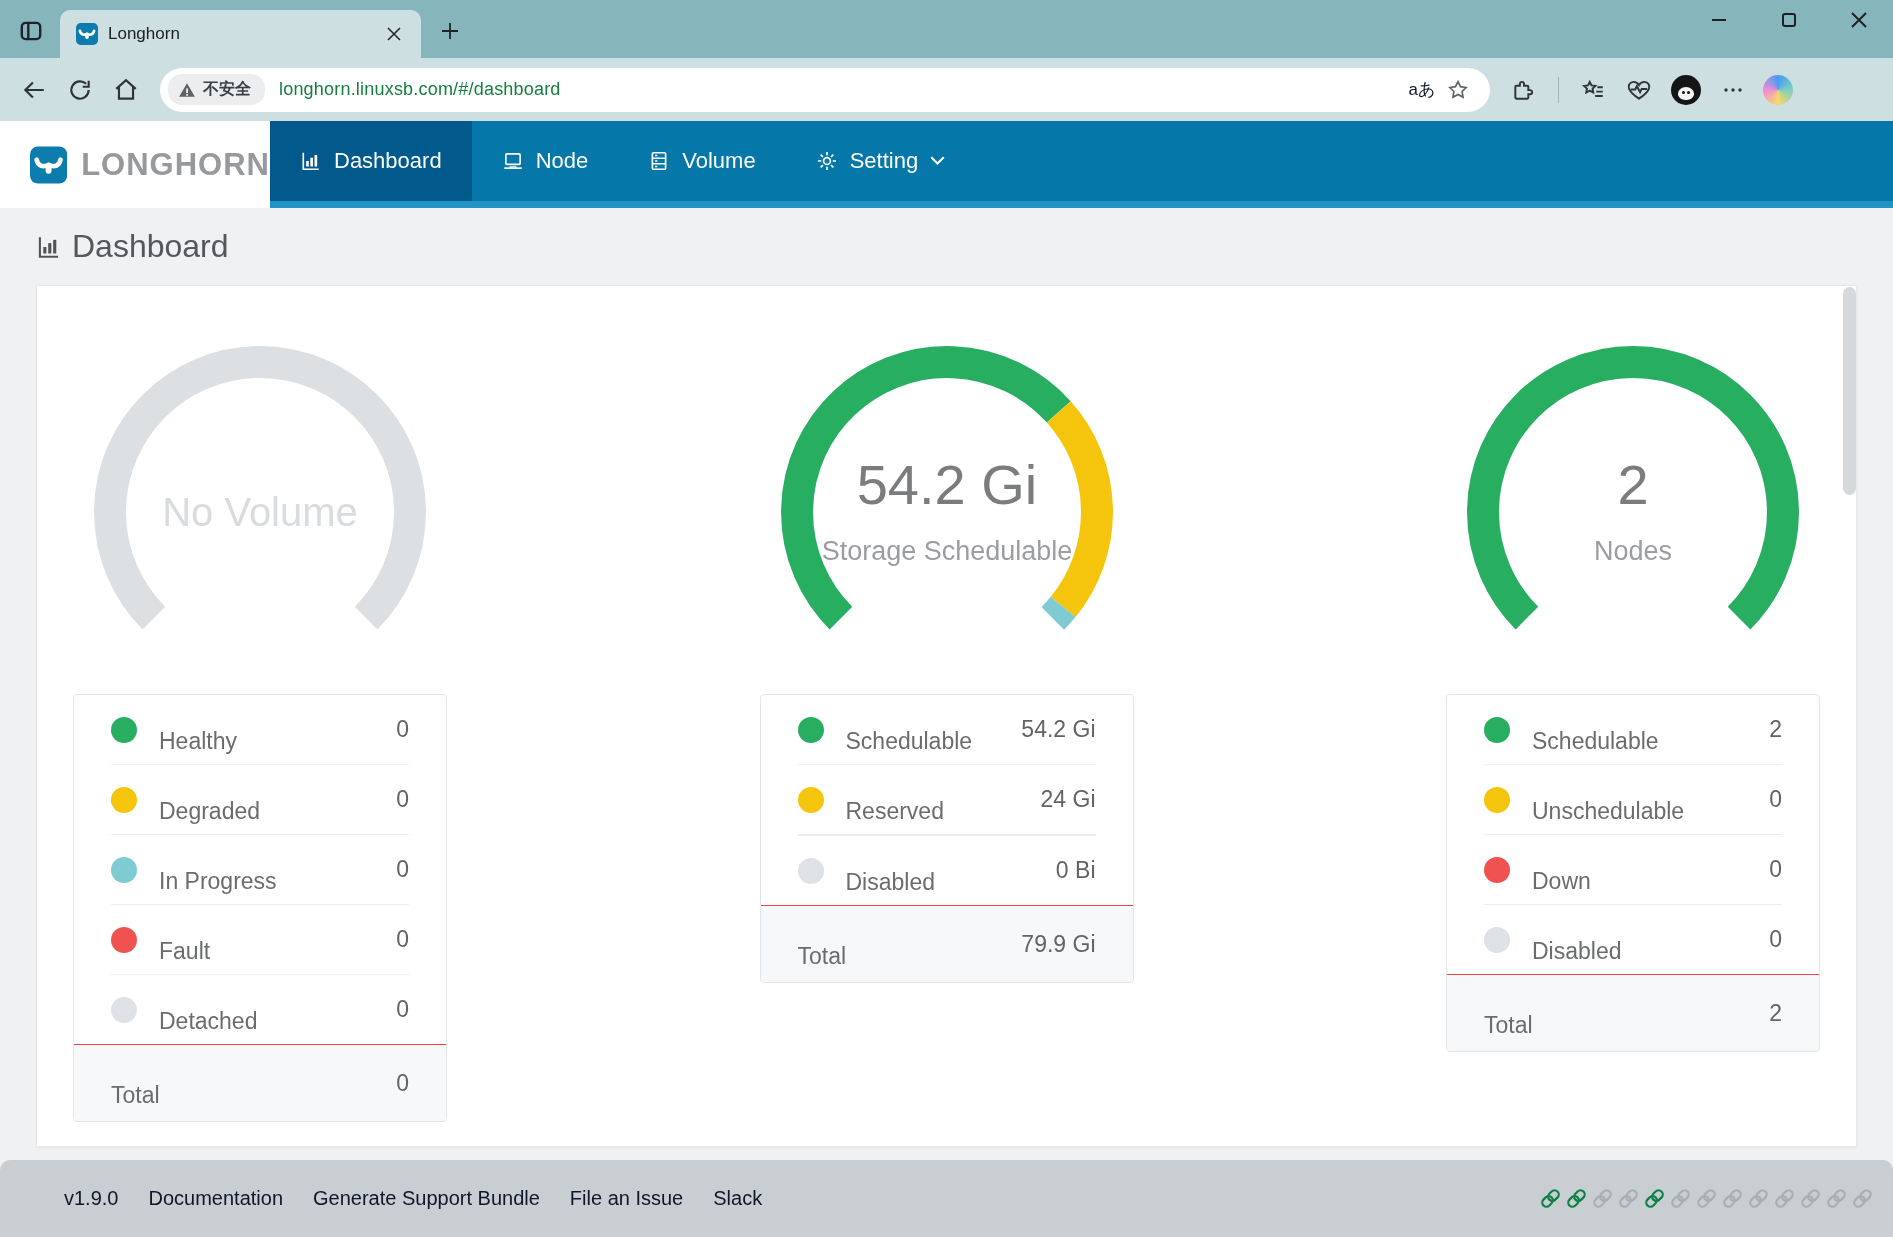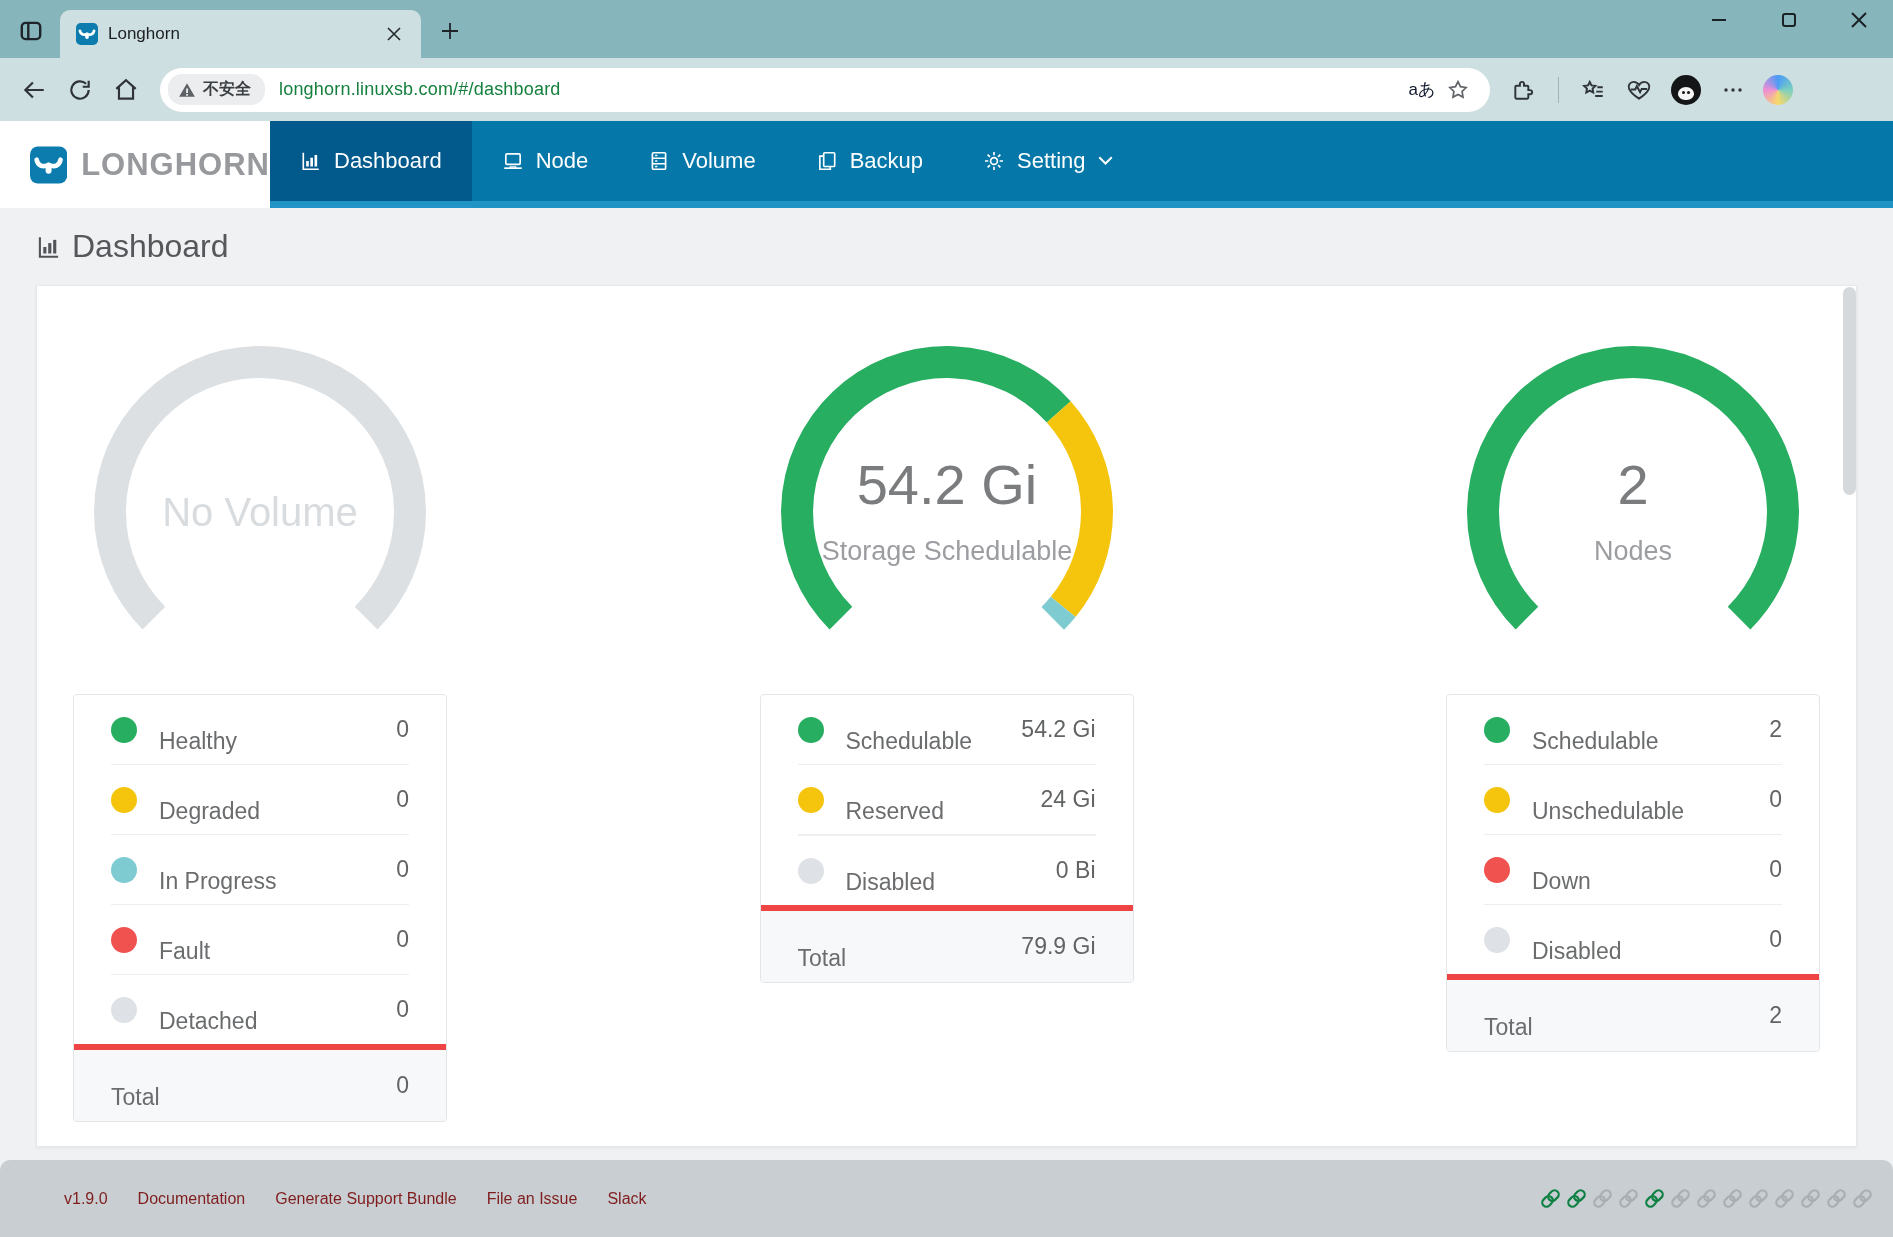--- a/index.html
+++ b/index.html
@@ -46,27 +46,27 @@
   .contentcard { margin:0 36px; height:862px; background:#fff; border:1px solid #E6E8EA; box-shadow:0 1px 3px rgba(0,0,0,.06); position:relative; display:flex; justify-content:space-between; padding:56px 36px 0; }
   .scroll-thumb { position:absolute; top:2px; right:1px; width:13px; height:208px; background:#D6D9DB; border-radius:7px; }
   .gcol { width:374px; display:flex; flex-direction:column; align-items:center; }
   .gauge-wrap { width:340px; height:340px; }
   .legend-card { width:100%; margin-top:12px; background:#fff; border:1px solid #E3E6E8; border-radius:4px; overflow:hidden; }
   .lrow { height:69px; display:flex; align-items:center; padding:0 37px; }
   .dot { width:26px; height:26px; border-radius:50%; margin-right:22px; flex:none; }
   .llabel { font-size:23px; color:#6a6c6e; flex:1;margin-top:24px; }
   .lval { font-size:23px; color:#616365; }
   .sep { border-top:1px solid #EDEEF0; margin:0 37px; }
-  .trow { height:77px; background:#F7F8F9; border-top:6px solid #ef4444; display:flex; align-items:center; padding:0 37px; }
+  .trow { height:77px; background:#F7F8F9; border-top:1px solid #ef4444; display:flex; align-items:center; padding:0 37px; }
   .trow .llabel { font-size:23px; }
 
   
   .footer { height:77px; background:#C9CED2; border-radius:10px 10px 0 0; display:flex; align-items:center; padding:0 18px 0 64px; }
   .flinks { display:flex; align-items:center; gap:30px; }
-  .flink { font-size:16px; color:#7f1d1d; text-decoration:none; cursor:pointer; }
+  .flink { font-size:20px; color:#0f172a; text-decoration:none; cursor:pointer; }
   .chains { margin-left:auto; display:flex; align-items:center; gap:1px; }
   .chain { width:25px; height:25px; display:flex; align-items:center; justify-content:center; cursor:pointer; }
 </style>
 </head>
 <body>
 
 <div class="tabstrip">
   <div class="ts-actions">
     <svg width="26" height="26" viewBox="0 0 24 24" fill="none" stroke="currentColor" stroke-width="2.2">
         <rect x="3.5" y="4.5" width="17" height="15" rx="3.5"></rect>
@@ -215,29 +215,20 @@
       </div>
       <div class="nav-item">
         <span>
           <svg width="22" height="22" viewBox="0 0 20 20" fill="none" stroke="#fff" stroke-width="1.5">
             <rect x="4" y="2.5" width="12" height="15" rx="1"></rect>
             <path d="M4 7.5h12M4 12.5h12"></path>
             <path d="M6.5 5h2M6.5 10h2M6.5 15h2" stroke-width="1.2"></path>
           </svg>
         </span>
         <span>Volume</span>
-      </div>
-      <div class="nav-item">
-        <span>
-          <svg width="22" height="22" viewBox="0 0 20 20" fill="none" stroke="#fff" stroke-width="1.5">
-            <rect x="7" y="2.5" width="10" height="12.5" rx="1"></rect>
-            <path d="M7 5.5H3.5v12H13v-2.5"></path>
-          </svg>
-        </span>
-        <span>Backup</span>
       </div>
       <div class="nav-item">
         <span>
           <svg width="22" height="22" viewBox="0 0 20 20" fill="none" stroke="#fff" stroke-width="1.5">
             <circle cx="10" cy="10" r="3.1"></circle>
             <path d="M10 1.8v3M10 15.2v3M1.8 10h3M15.2 10h3M4.2 4.2l2.1 2.1M13.7 13.7l2.1 2.1M15.8 4.2l-2.1 2.1M6.3 13.7l-2.1 2.1"></path>
           </svg>
         </span>
         <span>Setting</span>
         <span>

